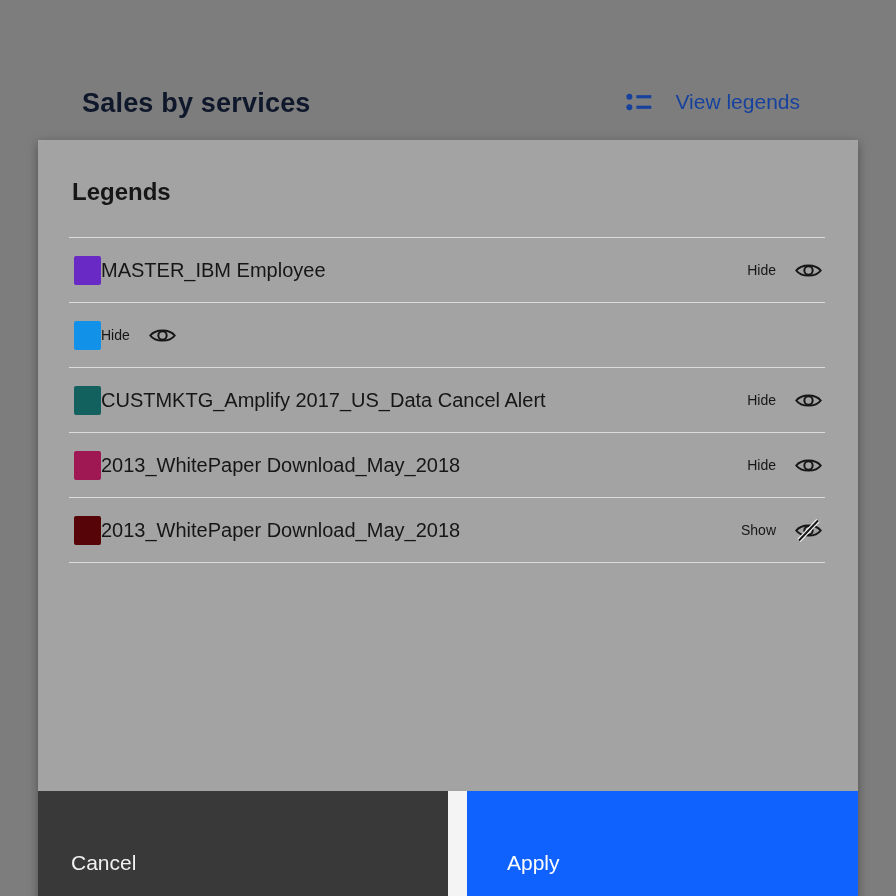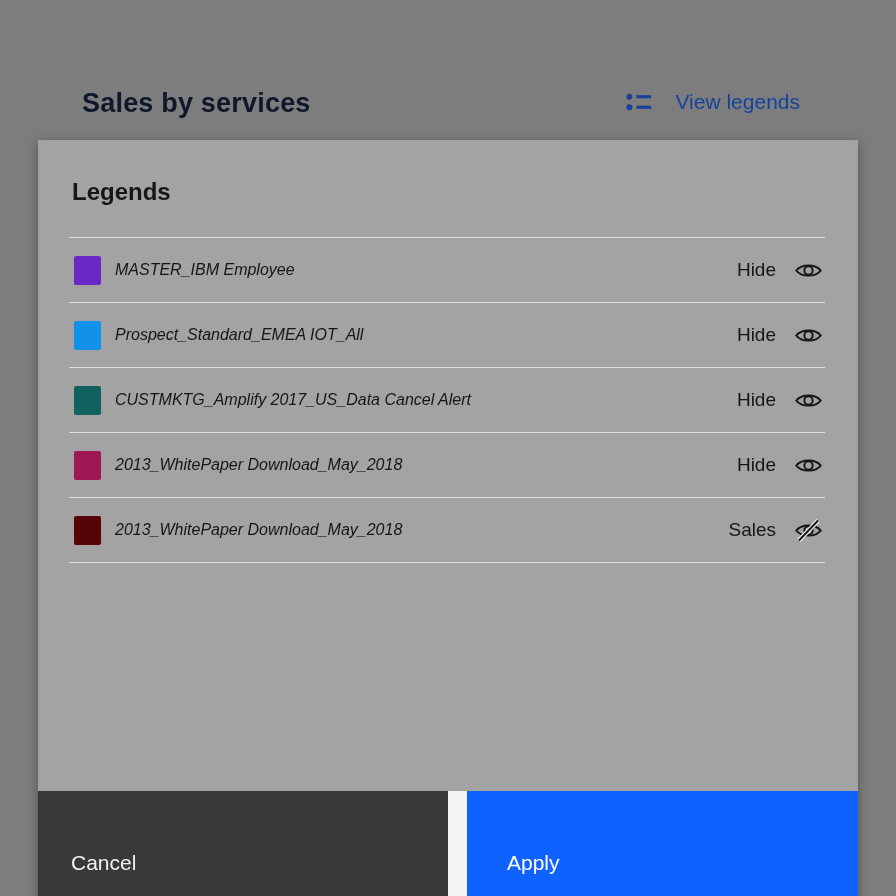--- a/index.html
+++ b/index.html
@@ -52,27 +52,27 @@
   .legend-row {
     height:65px;
     display:flex; align-items:center;
     border-bottom:1px solid #dcdcdc;
     padding:0 2px 0 5px;
   }
   .swatch {
     width:27px; height:29px; border-radius:2px; flex:0 0 auto;
   }
   .row-label {
-    margin-left:14px; font-size:16px; color:#161616;
-    white-space:nowrap; overflow:hidden; flex:1 1 auto;font-style:italic;
+    font-size:20px; color:#161616;
+    white-space:nowrap; overflow:hidden; flex:1 1 auto;
   }
   .toggle {
     display:flex; align-items:center; gap:18px;
     background:none; border:none; cursor:pointer;
-    font-family:inherit; font-size:19px; color:#161616;
+    font-family:inherit; font-size:14px; color:#161616;
     flex:0 0 auto;
   }
   .toggle svg { display:block; }
 
   
   .modal-footer {
     position:absolute; left:0; right:0; bottom:0; height:111px;
     display:flex; background:#f4f4f4;
   }
   .modal-footer .btn {
@@ -119,21 +119,20 @@
           <svg width="29" height="29" viewBox="0 0 32 32" fill="none" stroke="#161616" stroke-width="2.2">
             <path d="M2.5 16 C8 8.5, 24 8.5, 29.5 16 C24 23.5, 8 23.5, 2.5 16 Z"></path>
             <circle cx="16" cy="16" r="4.6"></circle>
           </svg>
         </span>
       </button>
     </div>
 
     <div class="legend-row">
       <span class="swatch" style="background-color: rgb(17, 146, 232);"></span>
-      <span class="row-label">Prospect_Standard_EMEA IOT_All</span>
       <button class="toggle">
         <span>Hide</span>
         <span>
           <svg width="29" height="29" viewBox="0 0 32 32" fill="none" stroke="#161616" stroke-width="2.2">
             <path d="M2.5 16 C8 8.5, 24 8.5, 29.5 16 C24 23.5, 8 23.5, 2.5 16 Z"></path>
             <circle cx="16" cy="16" r="4.6"></circle>
           </svg>
         </span>
       </button>
     </div>
@@ -163,21 +162,21 @@
             <circle cx="16" cy="16" r="4.6"></circle>
           </svg>
         </span>
       </button>
     </div>
 
     <div class="legend-row">
       <span class="swatch" style="background-color: rgb(87, 4, 8);"></span>
       <span class="row-label">2013_WhitePaper Download_May_2018</span>
       <button class="toggle">
-        <span>Sales</span>
+        <span>Show</span>
         <span>
           <svg width="29" height="29" viewBox="0 0 32 32" fill="none" stroke="#161616" stroke-width="2.2">
             <path d="M2.5 16 C8 8.5, 24 8.5, 29.5 16 C24 23.5, 8 23.5, 2.5 16 Z"></path>
             <circle cx="16" cy="16" r="4.6"></circle>
             <line x1="5.5" y1="27" x2="26.5" y2="5" stroke="#f4f4f4" stroke-width="5"></line>
             <line x1="5.5" y1="27" x2="26.5" y2="5" stroke="#161616" stroke-width="2.2"></line>
           </svg>
         </span>
       </button>
     </div>

